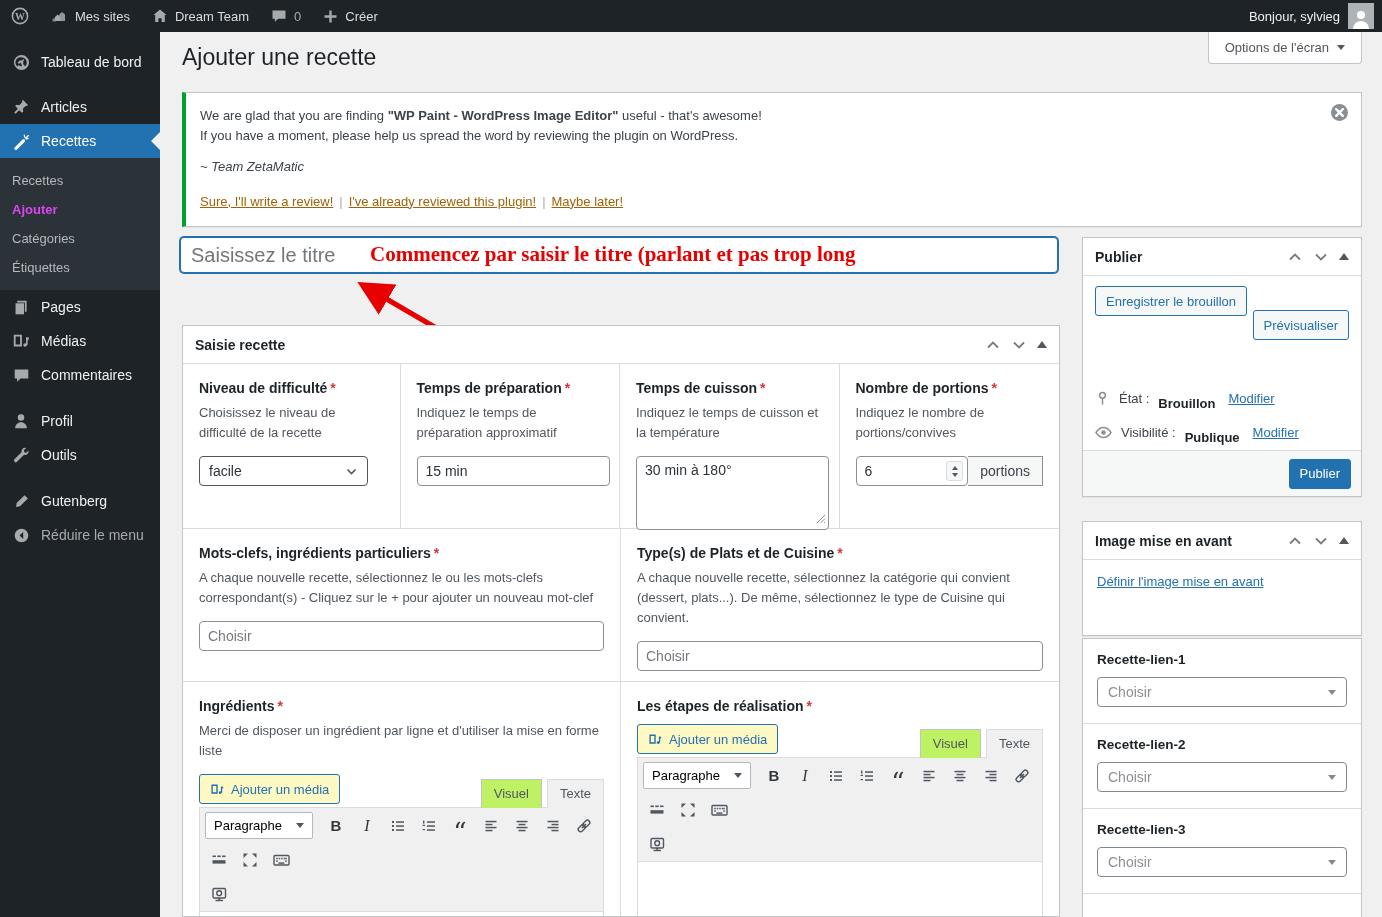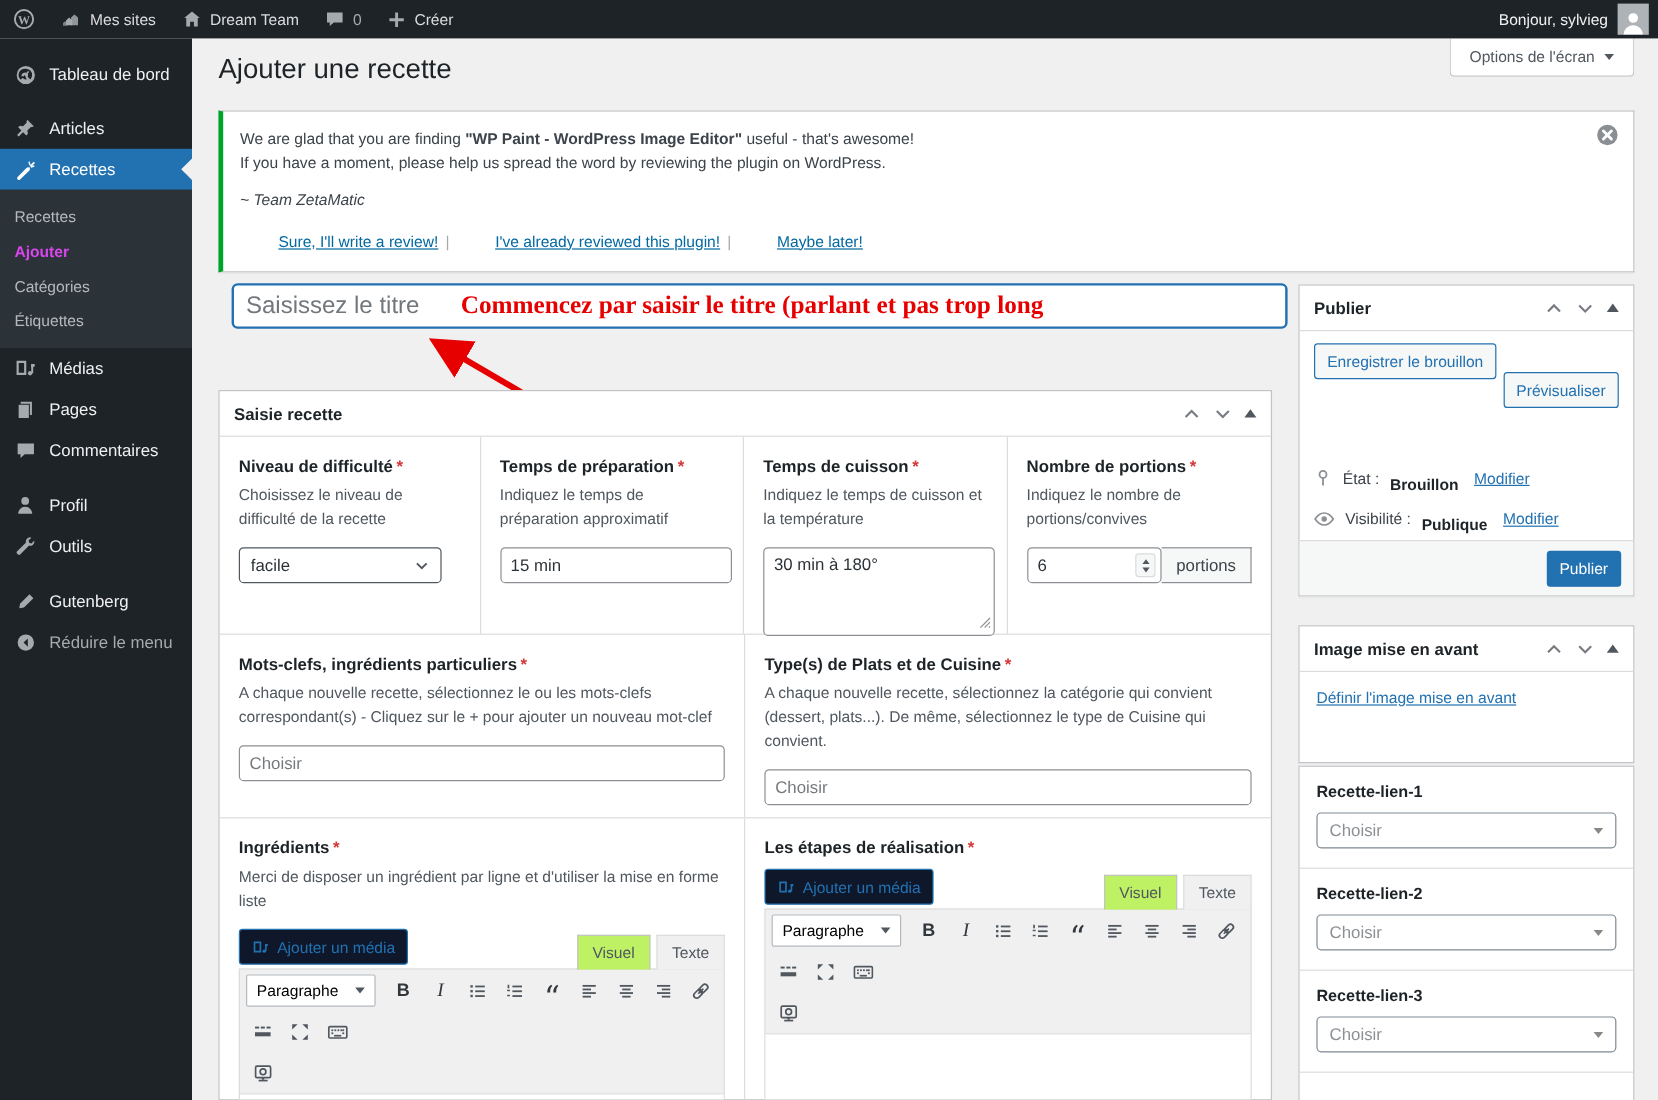--- a/index.html
+++ b/index.html
@@ -36,25 +36,25 @@
     border-radius:0 0 4px 4px; padding:8px 16px; font-size:13px; color:#50575e; display:flex; align-items:center; gap:8px; cursor:pointer; }
   .caret-down { width:0; height:0; border-left:4px solid transparent; border-right:4px solid transparent; border-top:5px solid #50575e; }
 
   #page-title { position:absolute; left:22px; top:12px; font-size:23px; font-weight:400; color:#1d2327; }
 
   #notice { position:absolute; left:22px; top:60px; width:1180px; background:#fff; border:1px solid #c3c4c7;
     border-left:4px solid #00a32a; box-shadow:0 1px 1px rgba(0,0,0,.04); padding:13px 44px 15px 14px; font-size:13px; color:#3c434a; line-height:1.5; }
   #notice .bold { font-weight:bold; }
   #notice .sig { font-style:italic; margin-top:12px; }
   #notice .links { margin-top:15px; }
-  #notice a { color:#0369a1; text-decoration:underline;margin-left:32px; }
+  #notice a { color:#a16207; text-decoration:underline; }
   #notice .sep { color:#a7aaad; margin:0 6px; }
   #notice-dismiss { position:absolute; top:10px; right:12px; cursor:pointer; }
 
-  #title-wrap { position:absolute; left:34px; top:205px; width:878px; height:36px; }
+  #title-wrap { position:absolute; left:20px; top:205px; width:878px; height:36px; }
   #title-input { width:100%; height:100%; border:1px solid #2271b1; box-shadow:0 0 0 1px #2271b1; border-radius:4px;
     font-size:20px; padding:0 10px; color:#2c3338; font-family:"Liberation Sans",sans-serif; background:#fff; }
   #title-input::placeholder { color:#72777c; opacity:1; }
   #title-annotation { position:absolute; left:190px; top:5px; font-family:"Liberation Serif", serif; font-weight:700;
     font-size:21px; color:#e60000; pointer-events:none; white-space:nowrap; }
   #red-arrow { position:absolute; left:190px; top:245px; pointer-events:none; }
 
   
   .postbox { background:#fff; border:1px solid #c3c4c7; box-shadow:0 1px 1px rgba(0,0,0,.04); }
   .postbox-header { display:flex; align-items:center; justify-content:space-between; height:38px;
@@ -90,21 +90,21 @@
   .num-wrap input { width:100%; padding-right:26px; }
   .spinner { position:absolute; right:5px; top:5px; width:17px; height:20px; background:#f6f7f7; border:1px solid #dcdcde;
     border-radius:3px; display:flex; flex-direction:column; align-items:center; justify-content:center; gap:3px; cursor:pointer; }
   .sp-up { width:0;height:0;border-left:3.5px solid transparent;border-right:3.5px solid transparent;border-bottom:4px solid #50575e; }
   .sp-dn { width:0;height:0;border-left:3.5px solid transparent;border-right:3.5px solid transparent;border-top:4px solid #50575e; }
   .suffix { height:30px; border:1px solid #8c8f94; border-left:none; background:#f6f7f7; padding:0 12px;
     font-size:14px; color:#3c434a; display:flex; align-items:center; }
 
   
   .editor-top { display:flex; justify-content:space-between; align-items:flex-end; margin-bottom:-1px; position:relative; z-index:2; }
-  .media-btn { display:inline-flex; align-items:center; gap:7px; height:30px; padding:6px 10px; background:#0f172a;
+  .media-btn { display:inline-flex; align-items:center; gap:7px; height:30px; padding:6px 10px; background:#fef9c3;
     border:1px solid #2271b1; border-radius:3px; color:#2271b1; font-size:13px; cursor:pointer; margin-bottom:4px; }
   .editor-tabs { display:flex; gap:5px; }
   .etab { padding:6px 12px 7px; font-size:13px; color:#50575e; border:1px solid #c3c4c7; border-bottom:none; cursor:pointer; }
   .etab.active { background:#bef264; }
   .etab.inactive { background:#f0f0f1; border-color:#dcdcde; }
   .mce-container { border:1px solid #dcdcde; background:#f0f0f1; }
   .mce-row { display:flex; align-items:center; gap:3px; padding:4px 5px; }
   .mce-select { width:108px; height:27px; background:#fff; border:1px solid #b4b9be; border-radius:2px;
     display:flex; align-items:center; justify-content:space-between; padding:0 8px; font-size:13px; color:#000000; cursor:pointer; margin-right:6px; }
   .mce-btn { width:28px; height:26px; display:flex; align-items:center; justify-content:center; color:#50575e; cursor:pointer; border-radius:2px; }
@@ -227,37 +227,37 @@
     <span>Recettes</span>
   </div>
   <div class="submenu">
     <div class="submenu-item">Recettes</div>
     <div class="submenu-item current">Ajouter</div>
     <div class="submenu-item">Catégories</div>
     <div class="submenu-item">Étiquettes</div>
   </div>
   <div class="menu-item">
     <span class="mi-icon">
+      <svg width="17" height="17" viewBox="0 0 20 20" fill="currentColor">
+          <path d="M5 2h11v13h-2V4H5z"></path>
+          <path d="M3 5h10v13H3z"></path>
+        </svg>
+    </span>
+    <span>Pages</span>
+  </div>
+  <div class="menu-item">
+    <span class="mi-icon">
       <svg width="18" height="18" viewBox="0 0 20 20" fill="currentColor">
           <path d="M2 3h9v13H2zM4 5v9h5V5z"></path>
           <circle cx="14.5" cy="14.5" r="2"></circle>
           <rect x="15.6" y="6" width="1.8" height="8.5"></rect>
           <path d="M15.6 6h3.2v2.3l-3.2.9z"></path>
         </svg>
     </span>
     <span>Médias</span>
-  </div>
-  <div class="menu-item">
-    <span class="mi-icon">
-      <svg width="17" height="17" viewBox="0 0 20 20" fill="currentColor">
-          <path d="M5 2h11v13h-2V4H5z"></path>
-          <path d="M3 5h10v13H3z"></path>
-        </svg>
-    </span>
-    <span>Pages</span>
   </div>
   <div class="menu-item">
     <span class="mi-icon">
       <svg width="17" height="17" viewBox="0 0 20 20" fill="currentColor">
           <path d="M2 3h16v10.5H9l-4.2 3.8V13.5H2z"></path>
         </svg>
     </span>
     <span>Commentaires</span>
   </div>
   <div class="menu-gap" style="height:12px;"></div>

